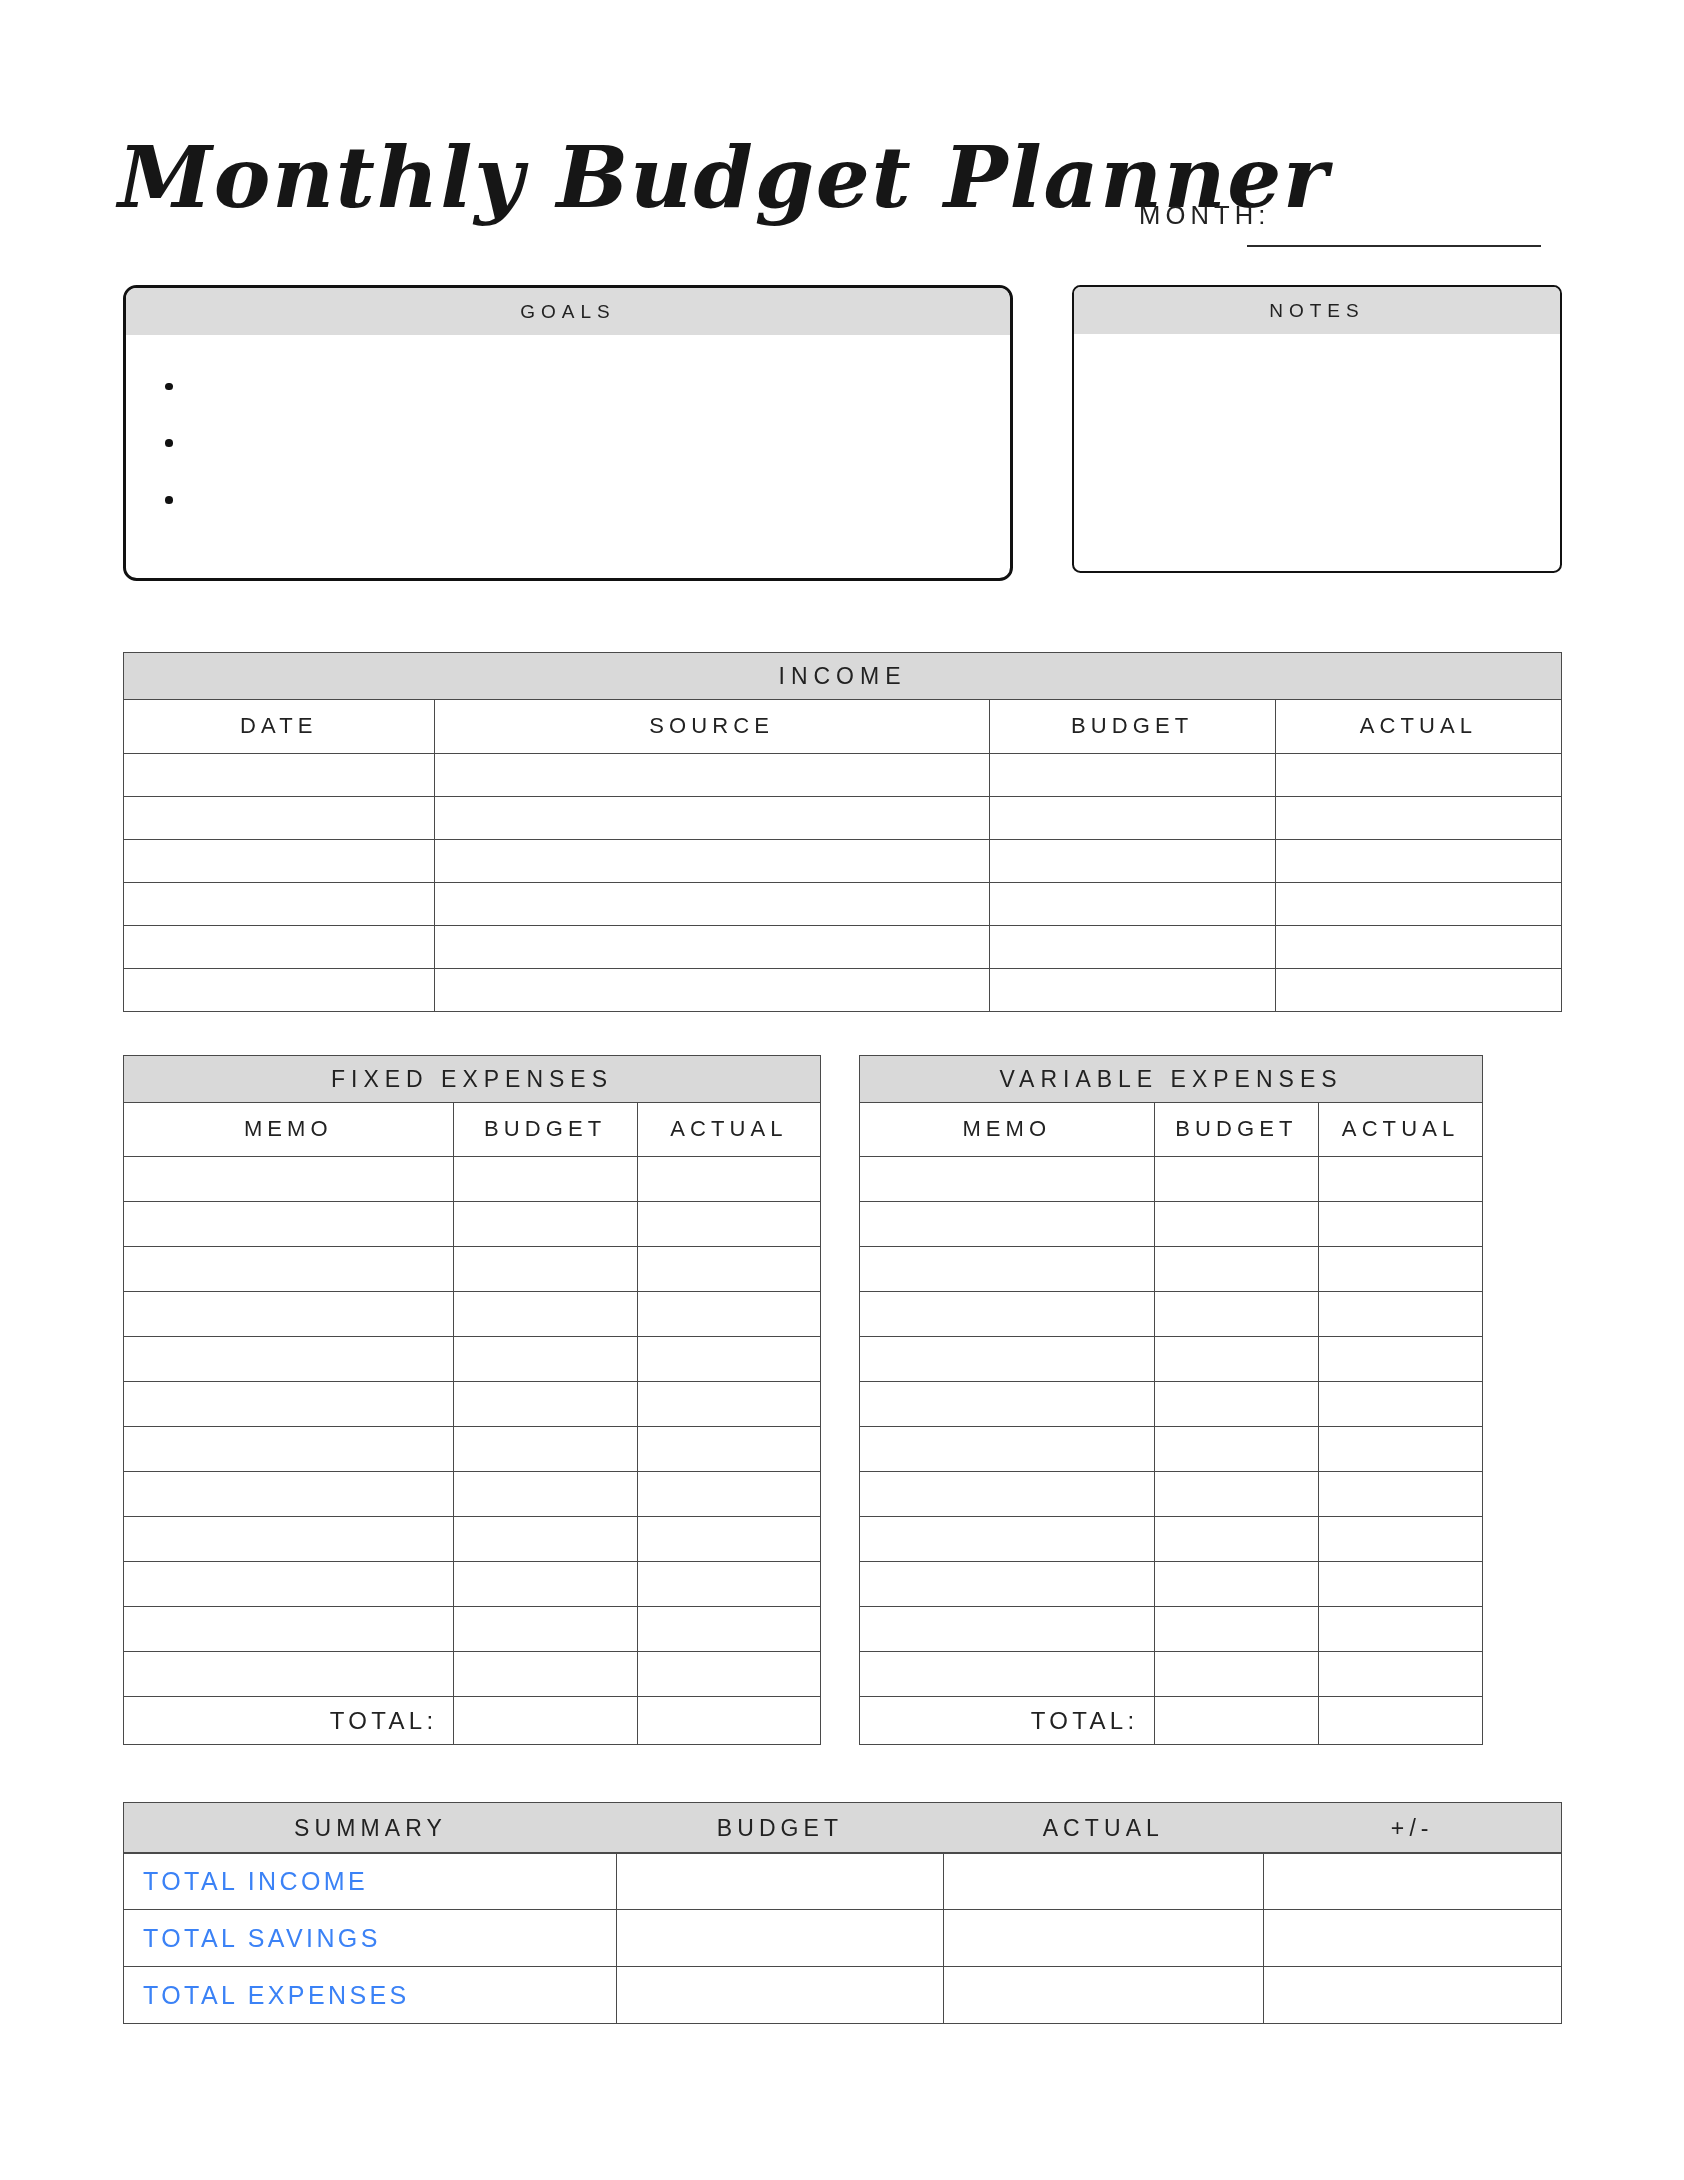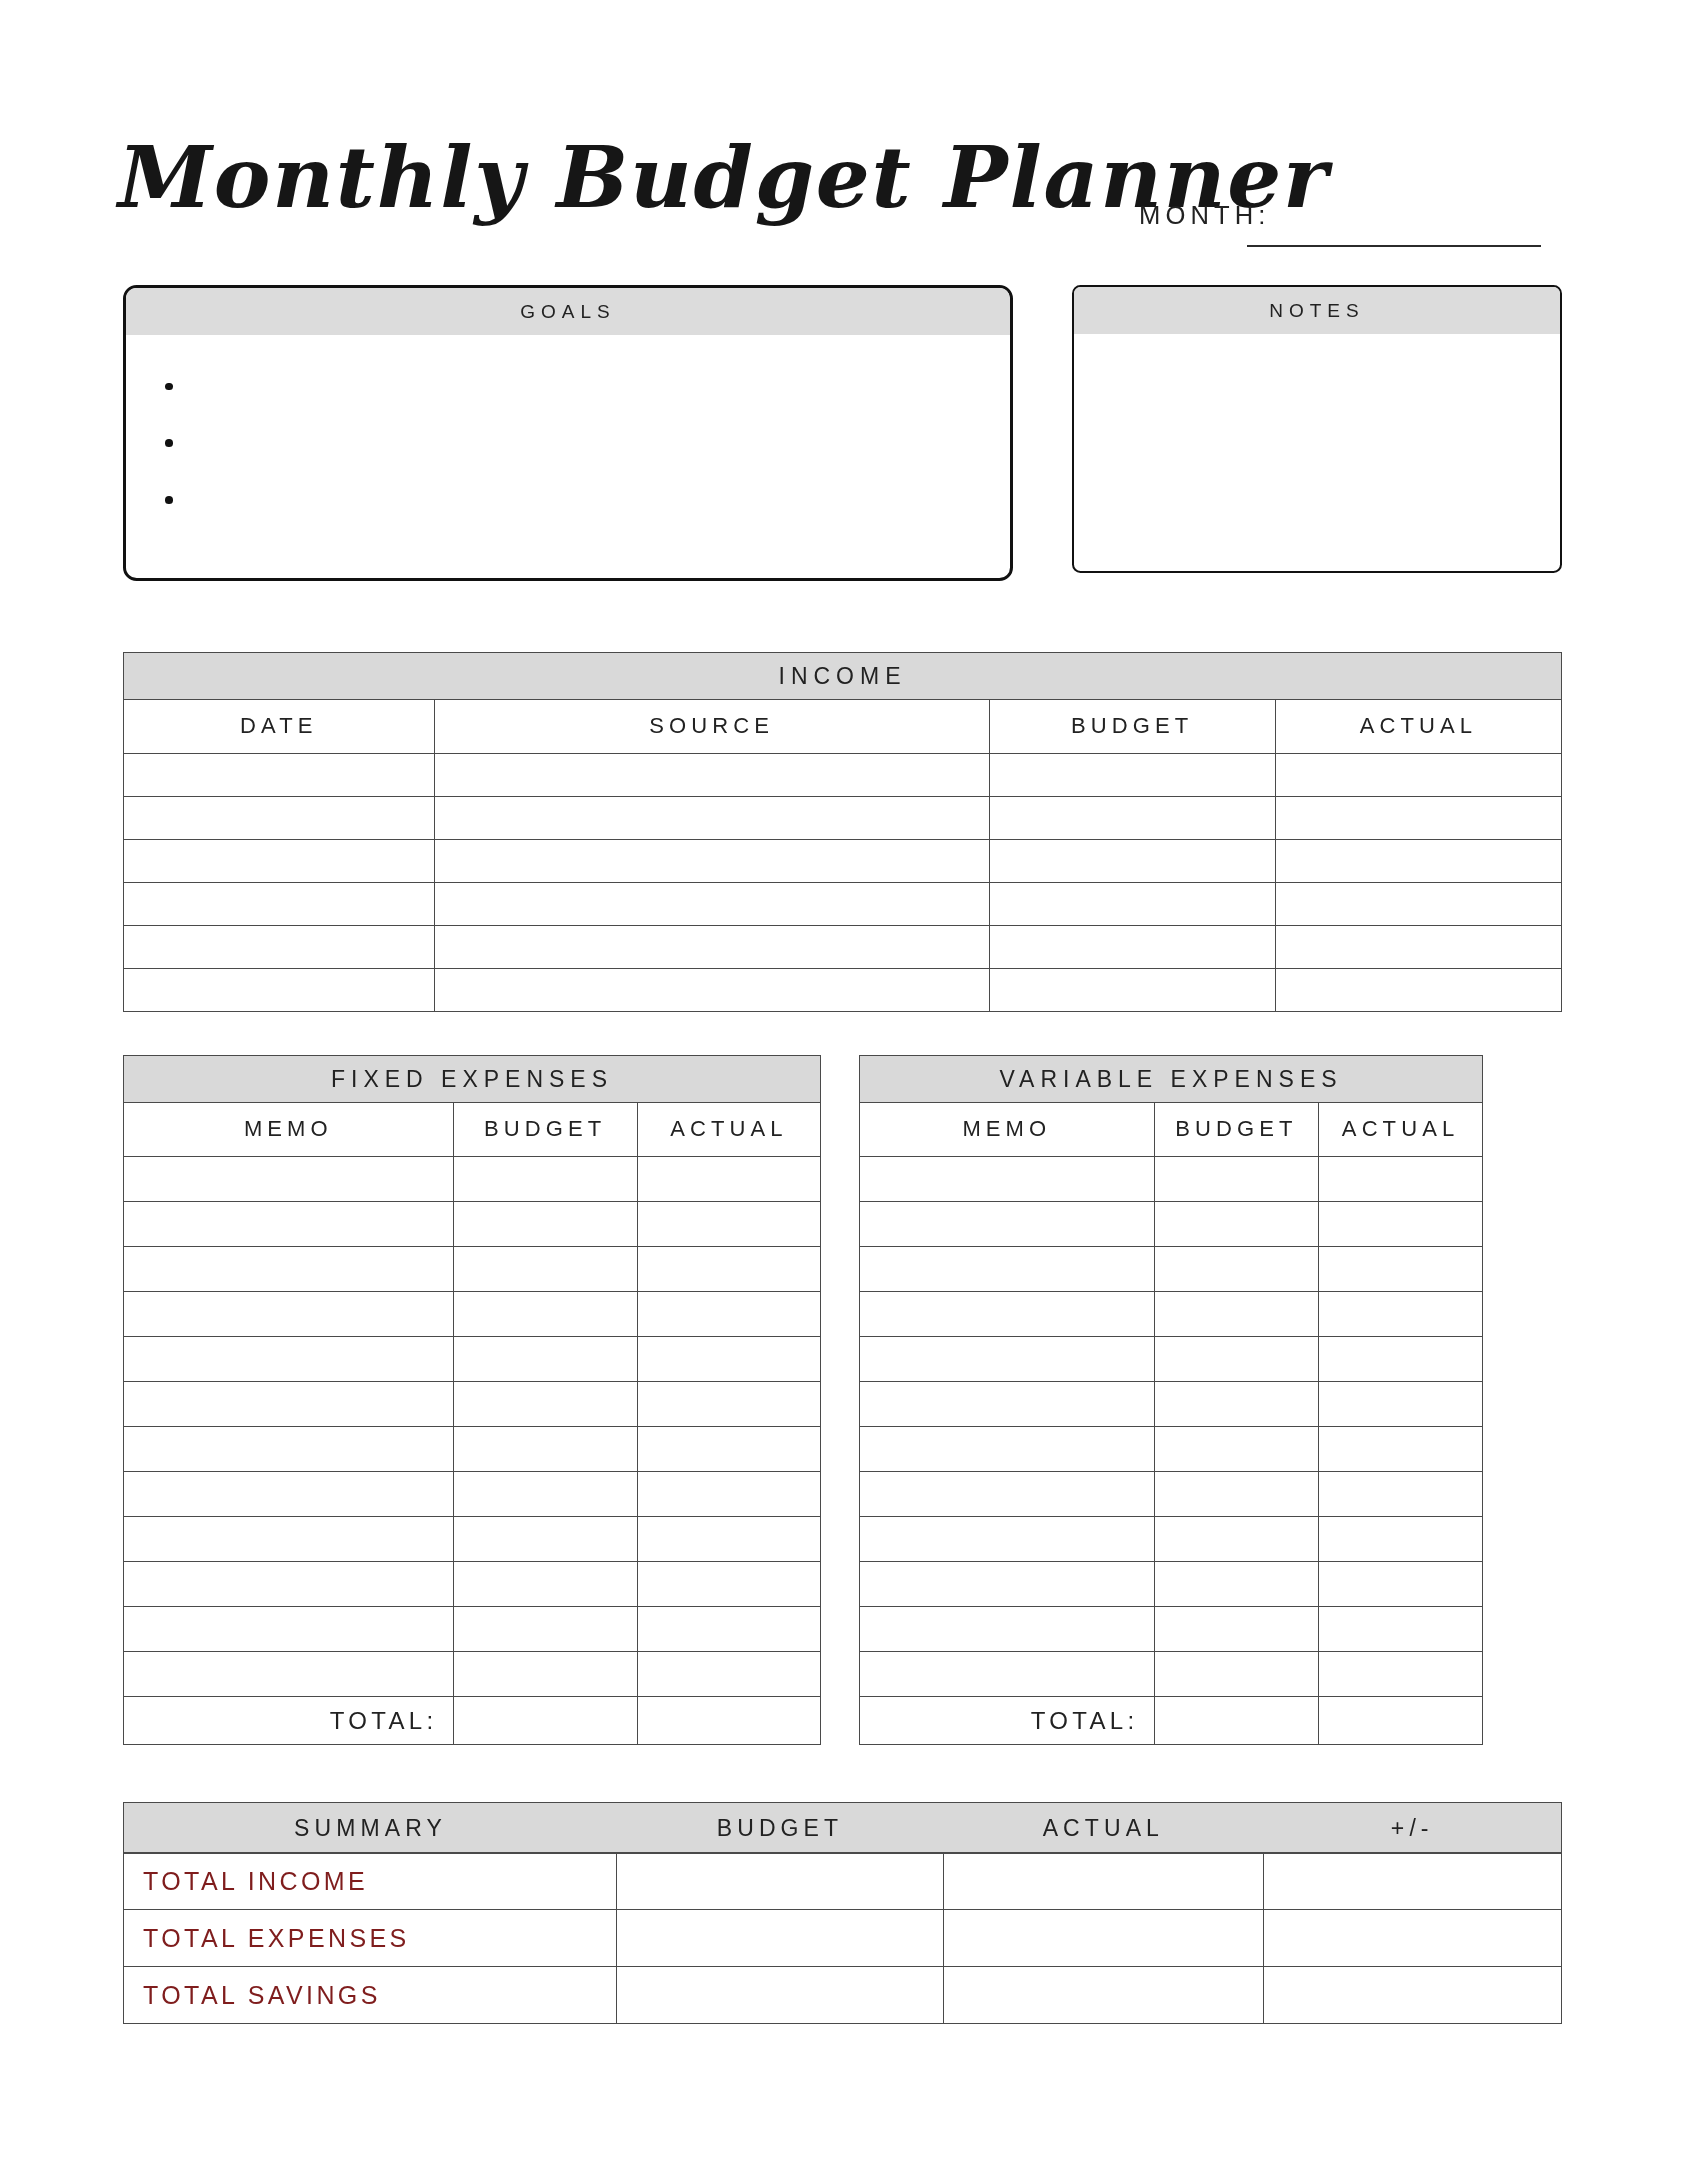--- a/index.html
+++ b/index.html
@@ -143,21 +143,21 @@
   .sum-band .c1 { width: 34.3%; }
   .sum-band .c2 { width: 22.7%; }
   .sum-band .c3 { width: 22.3%; }
   .sum-band .c4 { width: 20.7%; }
   .sum-tbl td { height: 57px; }
   .sum-row-label {
     text-align: left;
     padding-left: 19px;
     font-size: 25px;
     letter-spacing: 3.4px;
-    color: #7f1d1d;
+    color: #3b82f6;
   }
 </style>
 </head>
 <body>
 
 <div class="page">
 
   <div class="title">Monthly Budget Planner</div>
   <div class="month-label">MONTH:</div>
   <div class="month-underline"></div>
@@ -422,27 +422,27 @@
           <col style="width:20.7%">
       </colgroup>
       <tbody>
         <tr>
           <td class="sum-row-label">TOTAL INCOME</td>
           <td></td>
           <td></td>
           <td></td>
         </tr>
         <tr>
+          <td class="sum-row-label">TOTAL SAVINGS</td>
+          <td></td>
+          <td></td>
+          <td></td>
+        </tr>
+        <tr>
           <td class="sum-row-label">TOTAL EXPENSES</td>
-          <td></td>
-          <td></td>
-          <td></td>
-        </tr>
-        <tr>
-          <td class="sum-row-label">TOTAL SAVINGS</td>
           <td></td>
           <td></td>
           <td></td>
         </tr>
       </tbody>
     </table>
   </div>
 
 </div>
 

